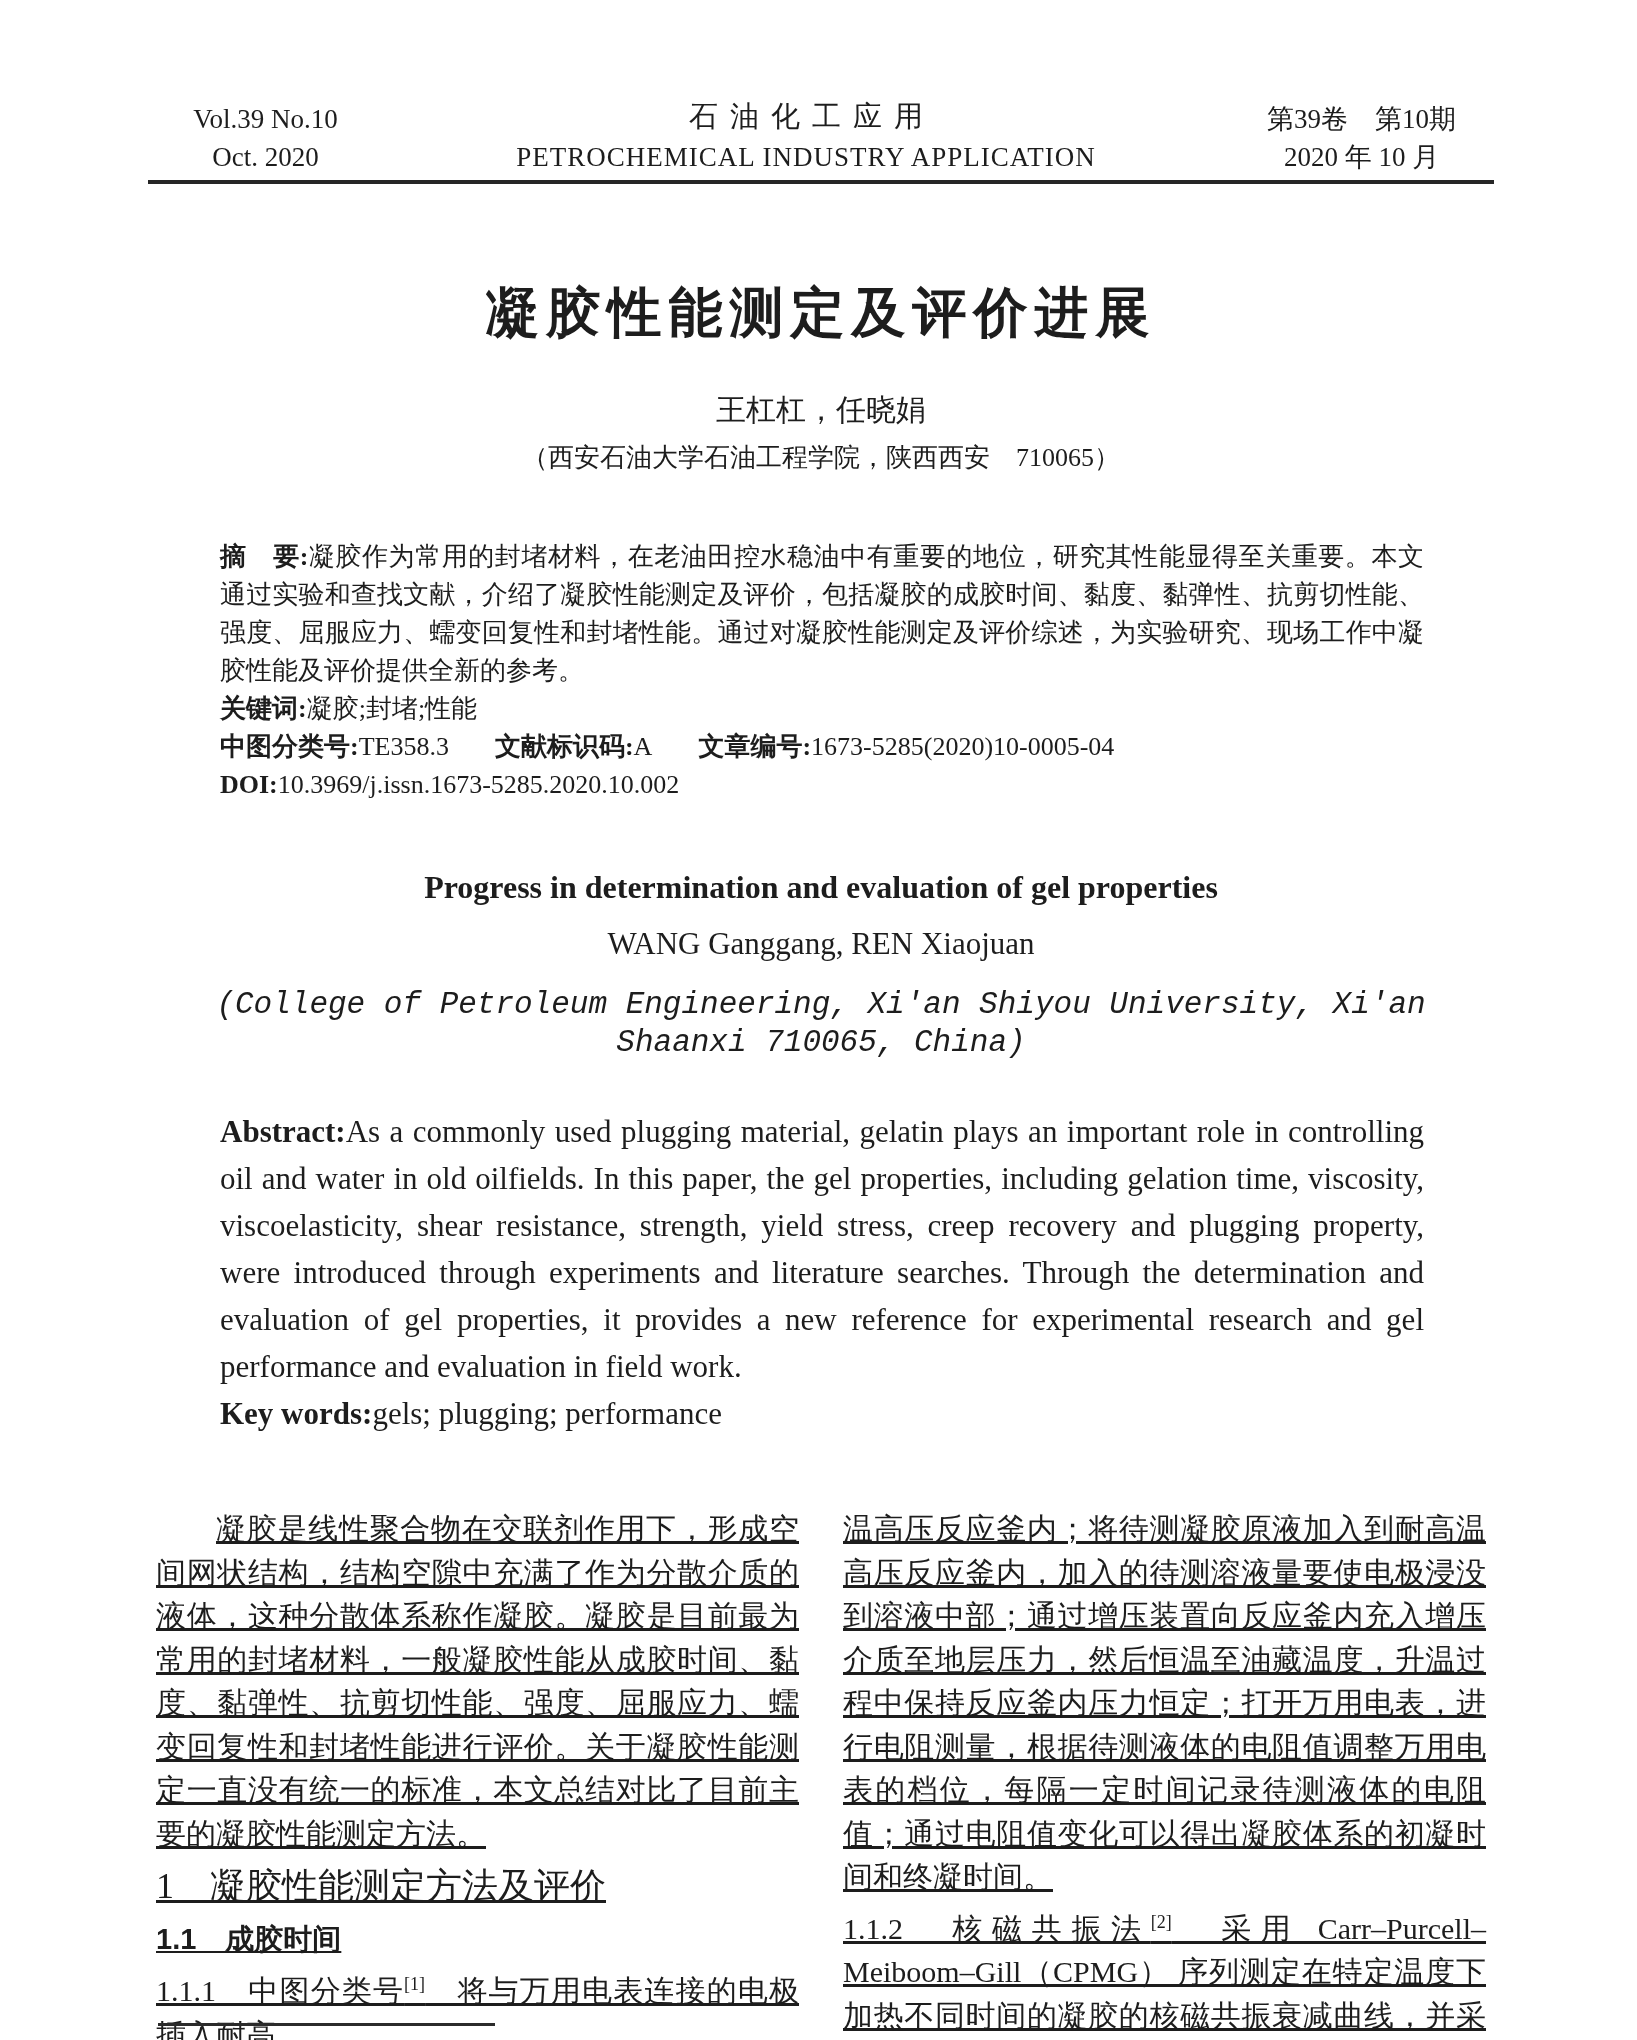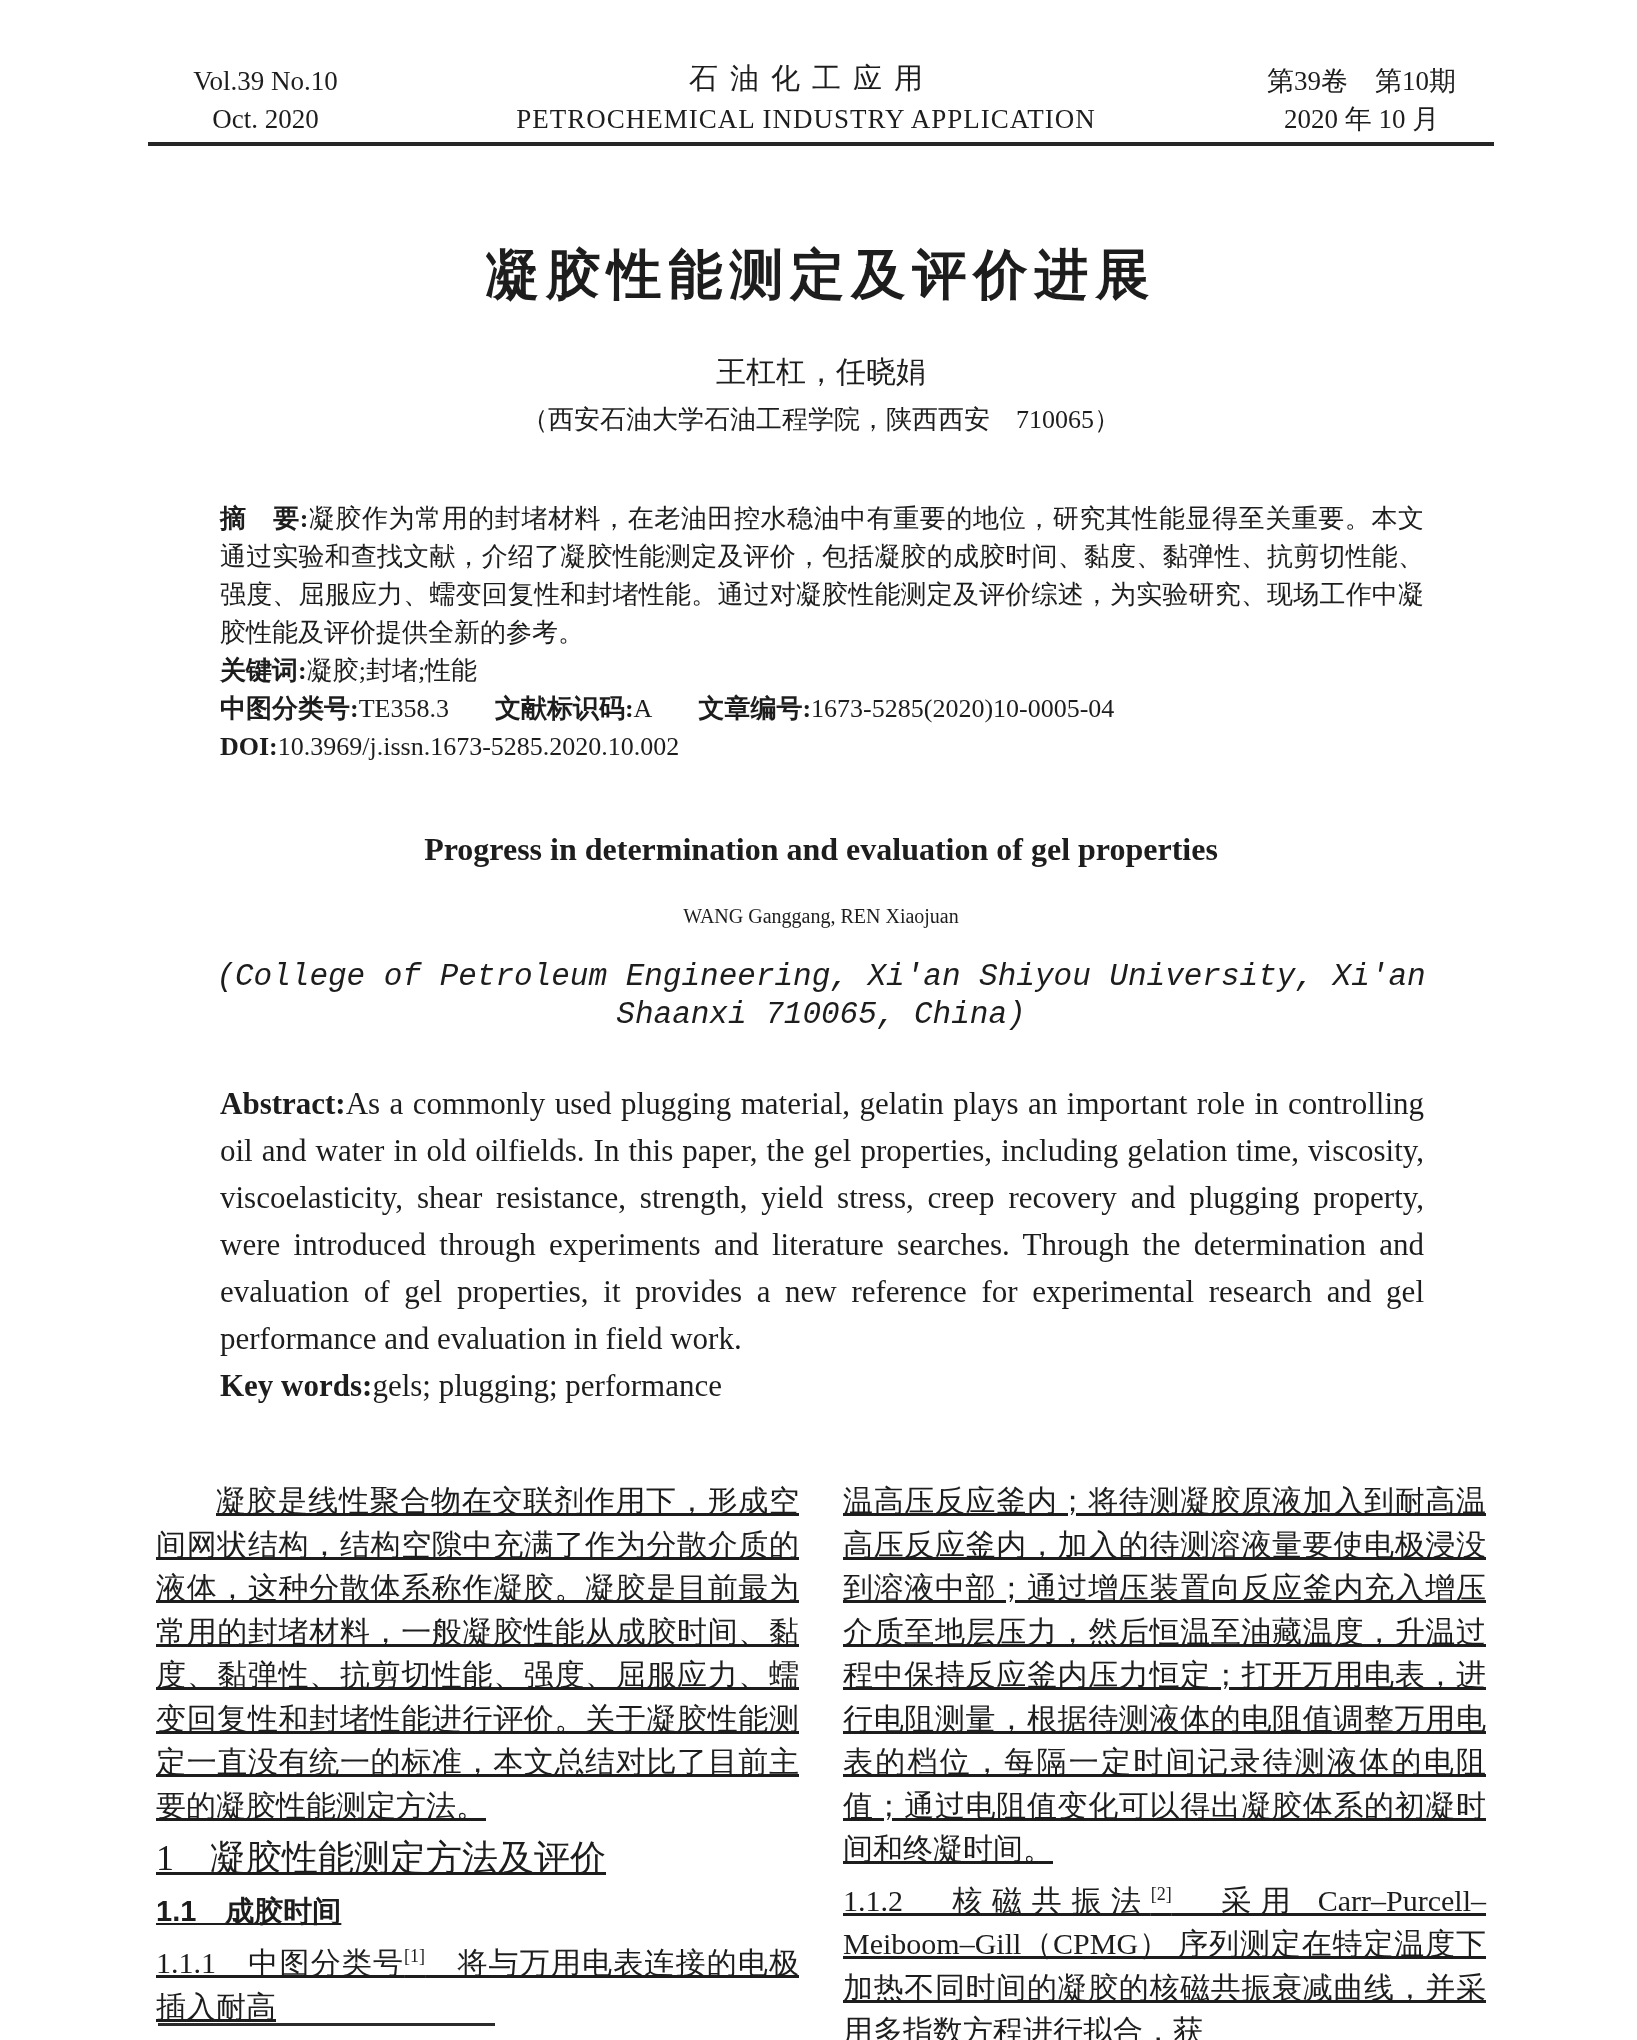--- a/index.html
+++ b/index.html
@@ -4,21 +4,21 @@
 <style>
   html,body{margin:0;padding:0;background:#ffffff;}
   .page{
     position:relative;width:1637px;height:2040px;background:#ffffff;
     color:#1d1d1d;overflow:hidden;
     font-family:"Liberation Serif","DejaVu Serif",serif;
   }
   .content{position:absolute;left:148px;top:0;width:1346px;}
 
   
-  .journal-header{padding-top:62px;display:flex;align-items:flex-end;}
+  .journal-header{padding-top:100px;display:flex;align-items:flex-end;}
   .jh-block{font-size:27px;line-height:38px;}
   .jh-left{width:235px;text-align:center;}
   .jh-center{flex:1;text-align:center;}
   .jh-right{width:265px;text-align:center;}
   .jh-cn{font-size:29px;letter-spacing:12px;text-indent:12px;font-family:Liberation Mono, monospace;}
   .jh-en{font-size:27px;letter-spacing:1px;}
   .header-rule{height:4px;background:#262626;margin-top:4px;}
 
   
   .title-zh{margin:100px 0 0;text-align:center;font-size:54px;font-weight:600;
@@ -27,21 +27,21 @@
   .affil-zh{margin-top:14px;text-align:center;font-size:26px;line-height:32px;}
 
   
   .abstract-zh{margin:64px 70px 0 72px;font-size:26px;line-height:38px;text-align:justify;}
   .abstract-zh p{margin:0;}
   .lbl{font-weight:700;}
   .gap{margin-left:46px;}
 
   
   .title-en{margin:60px 0 0;text-align:center;font-size:32px;font-weight:700;line-height:46px;}
-  .authors-en{margin-top:26px;text-align:center;font-size:20px;line-height:36px;}
+  .authors-en{margin-top:16px;text-align:center;font-size:31px;line-height:36px;}
   .affil-en{margin-top:24px;text-align:center;font-size:31px;line-height:38px;font-style:italic;font-family:Liberation Mono, monospace;}
 
   
   .abstract-en{margin:46px 70px 0 72px;font-size:31px;line-height:47px;text-align:justify;}
   .abstract-en p{margin:0;}
 
   
   .body-cols{display:flex;gap:28px;margin-top:62px;font-size:30px;line-height:43.5px;text-align:justify;}
   .col{width:659px;}
   .col p{margin:8px;text-decoration:underline;}

